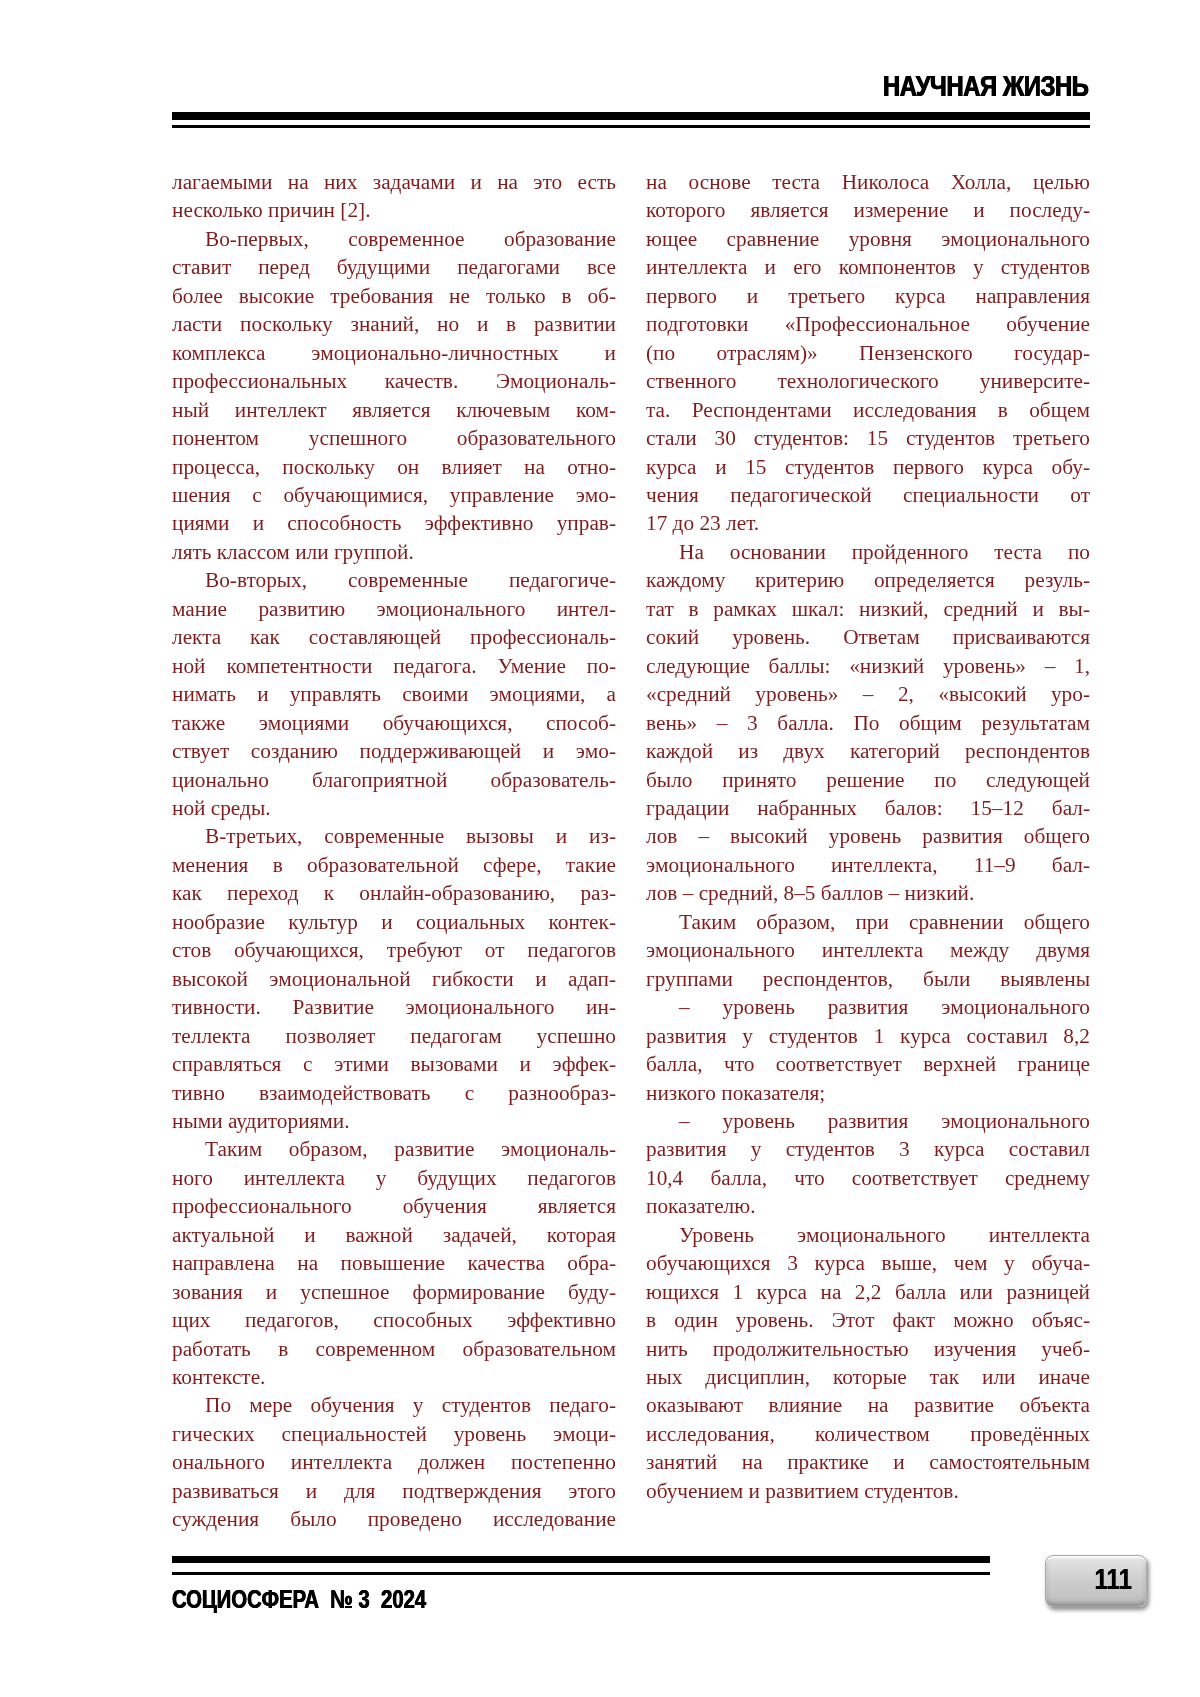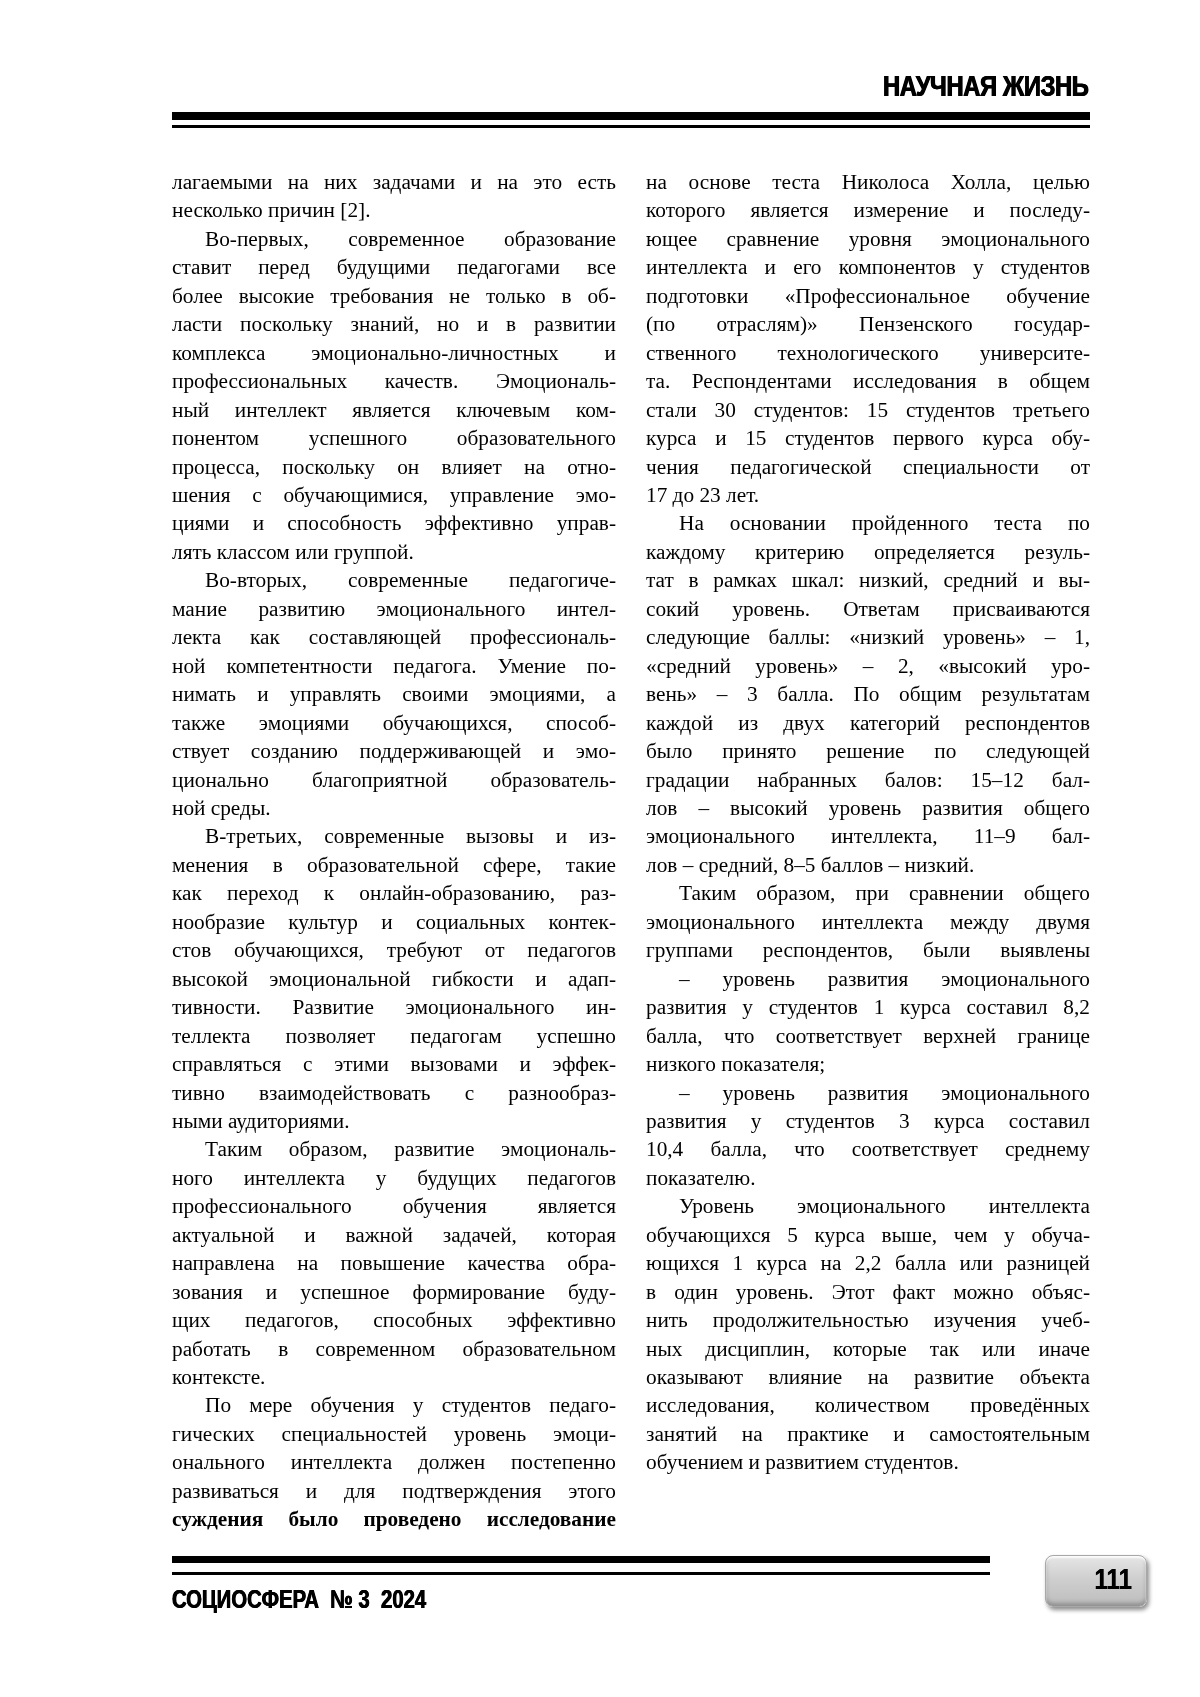--- a/index.html
+++ b/index.html
@@ -12,21 +12,21 @@
     text-shadow: 0.6px 0 0 #000, -0.6px 0 0 #000;
   }
   .rule { position: absolute; background: #000; }
   .hdr-thick { left: 172px; width: 918px; top: 112px; height: 8px; }
   .hdr-thin  { left: 172px; width: 918px; top: 125px; height: 3px; }
   .ftr-thick { left: 172px; width: 818px; top: 1556px; height: 7px; }
   .ftr-thin  { left: 172px; width: 818px; top: 1572px; height: 3px; }
   .col {
     position: absolute; top: 168px; width: 444px;
     font-family: "Liberation Serif", serif; font-size: 21.3px; line-height: 28.45px;
-    color: #000000; text-align: justify; hyphens: manual;
+    color: #7f1d1d; text-align: justify; hyphens: manual;
   }
   .col-left { left: 172px; }
   .col-right { left: 646px; width: 444px; }
   .line { display: block; text-align: justify; text-align-last: justify; white-space: nowrap; }
   .line.last { text-align-last: left; }
   .line.ind { padding-left: 33px; }
   .footer-journal {
     position: absolute; left: 172px; top: 1584px;
     font-family: "Liberation Sans", sans-serif; font-weight: bold; font-size: 26px;
     color: #000; transform: scaleX(0.78); transform-origin: left center;
@@ -95,27 +95,28 @@
     <span class="line" style="white-space: normal;">актуальной и важной задачей, которая</span>
     <span class="line" style="white-space: normal;">направлена на повышение качества обра-</span>
     <span class="line" style="white-space: normal;">зования и успешное формирование буду-</span>
     <span class="line" style="white-space: normal;">щих педагогов, способных эффективно</span>
     <span class="line" style="white-space: normal;">работать в современном образовательном</span>
     <span class="line last" style="white-space: normal;">контексте.</span>
     <span class="line ind" style="white-space: normal;">По мере обучения у студентов педаго-</span>
     <span class="line" style="white-space: normal;">гических специальностей уровень эмоци-</span>
     <span class="line" style="white-space: normal;">онального интеллекта должен постепенно</span>
     <span class="line" style="white-space: normal;">развиваться и для подтверждения этого</span>
-    <span class="line" style="white-space: normal; font-weight: bold;">суждения было проведено исследование</span>
+    <span class="line" style="white-space: normal;">суждения было проведено исследование</span>
   </div>
 <div class="col col-right" id="col-right">
     <span class="line" style="white-space: normal;">на основе теста Николоса Холла, целью</span>
     <span class="line" style="white-space: normal;">которого является измерение и последу-</span>
     <span class="line" style="white-space: normal;">ющее сравнение уровня эмоционального</span>
     <span class="line" style="white-space: normal;">интеллекта и его компонентов у студентов</span>
+    <span class="line" style="white-space: normal;">первого и третьего курса направления</span>
     <span class="line" style="white-space: normal;">подготовки «Профессиональное обучение</span>
     <span class="line" style="white-space: normal;">(по отраслям)» Пензенского государ-</span>
     <span class="line" style="white-space: normal;">ственного технологического университе-</span>
     <span class="line" style="white-space: normal;">та. Респондентами исследования в общем</span>
     <span class="line" style="white-space: normal;">стали 30 студентов: 15 студентов третьего</span>
     <span class="line" style="white-space: normal;">курса и 15 студентов первого курса обу-</span>
     <span class="line" style="white-space: normal;">чения педагогической специальности от</span>
     <span class="line last" style="white-space: normal;">17 до 23 лет.</span>
     <span class="line ind" style="white-space: normal;">На основании пройденного теста по</span>
     <span class="line" style="white-space: normal;">каждому критерию определяется резуль-</span>
@@ -135,21 +136,21 @@
     <span class="line" style="white-space: normal;">группами респондентов, были выявлены</span>
     <span class="line ind" style="white-space: normal;">– уровень развития эмоционального</span>
     <span class="line" style="white-space: normal;">развития у студентов 1 курса составил 8,2</span>
     <span class="line" style="white-space: normal;">балла, что соответствует верхней границе</span>
     <span class="line last" style="white-space: normal;">низкого показателя;</span>
     <span class="line ind" style="white-space: normal;">– уровень развития эмоционального</span>
     <span class="line" style="white-space: normal;">развития у студентов 3 курса составил</span>
     <span class="line" style="white-space: normal;">10,4 балла, что соответствует среднему</span>
     <span class="line last" style="white-space: normal;">показателю.</span>
     <span class="line ind" style="white-space: normal;">Уровень эмоционального интеллекта</span>
-    <span class="line" style="white-space: normal;">обучающихся 5 курса выше, чем у обуча-</span>
+    <span class="line" style="white-space: normal;">обучающихся 3 курса выше, чем у обуча-</span>
     <span class="line" style="white-space: normal;">ющихся 1 курса на 2,2 балла или разницей</span>
     <span class="line" style="white-space: normal;">в один уровень. Этот факт можно объяс-</span>
     <span class="line" style="white-space: normal;">нить продолжительностью изучения учеб-</span>
     <span class="line" style="white-space: normal;">ных дисциплин, которые так или иначе</span>
     <span class="line" style="white-space: normal;">оказывают влияние на развитие объекта</span>
     <span class="line" style="white-space: normal;">исследования, количеством проведённых</span>
     <span class="line" style="white-space: normal;">занятий на практике и самостоятельным</span>
     <span class="line last" style="white-space: normal;">обучением и развитием студентов.</span>
   </div>
 

